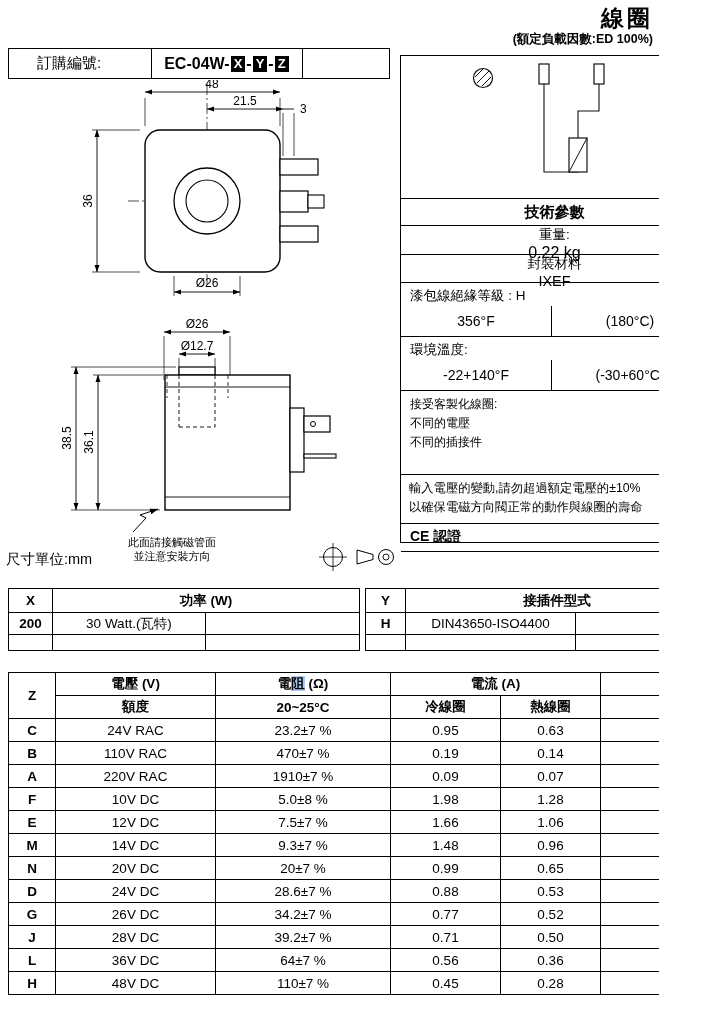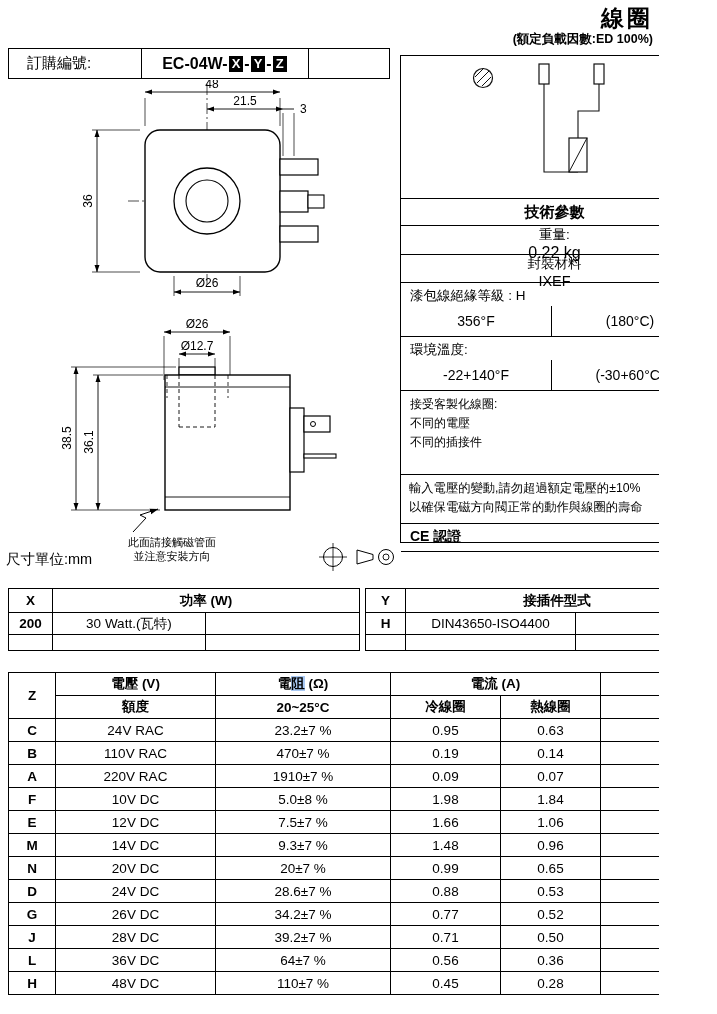--- a/index.html
+++ b/index.html
@@ -5,22 +5,22 @@
   * { margin:0; padding:0; box-sizing:border-box; }
   body { background:#ffffff; font-family:"Liberation Sans","DejaVu Sans",sans-serif; color:#000; }
   .page { position:relative; width:659px; height:1014px; background:#fff; overflow:hidden; }
   .abs { position:absolute; }
 
   .hdr-wrap { right:6px; top:5px; text-align:right; }
   .hdr-title { font-size:23px; font-weight:bold; letter-spacing:3px; line-height:27px; }
   .hdr-sub { font-size:12.5px; font-weight:bold; line-height:15px; }
 
   .order-box { left:8px; top:48px; width:382px; height:31px; border:1.5px solid #000; display:flex; align-items:center; background:#fff; }
-  .order-label { margin-left:18px; font-size:15px; }
-  .order-code { margin-left:50px; height:100%; border-left:1.5px solid #000; border-right:1.5px solid #000; display:flex; align-items:center; padding:0 20px; font-weight:bold; font-size:16px; }
+  .order-label { margin-left:28px; font-size:15px; }
+  .order-code { margin-left:50px; height:100%; border-left:1.5px solid #000; border-right:1.5px solid #000; display:flex; align-items:center; padding:0 12px; font-weight:bold; font-size:16px; }
   .kbox { display:inline-block; background:#000; color:#fff; font-size:13px; line-height:16px; padding:0 3px; font-weight:bold; margin:0 1px; }
 
   svg text { font-family:"Liberation Sans","DejaVu Sans",sans-serif; }
 
   .schem-box { left:400px; top:55px; width:309px; height:150px; border:1.5px solid #000; background:#fff; }
 
   .tech-box { left:400px; top:198px; width:309px; height:345px; border:1.5px solid #000; background:#fff; }
   .tech-title { height:27px; line-height:25px; text-align:center; font-weight:bold; font-size:15px; border-bottom:1.5px solid #000; }
   .trow { border-bottom:1px solid #000;flex-direction:column; }
   .trow-flex { display:flex; align-items:center; justify-content:space-between; padding:0 9px; }
@@ -320,21 +320,21 @@
           <td>1910±7 %</td>
           <td>0.09</td>
           <td>0.07</td>
           <td></td>
         </tr>
         <tr>
           <td class="zkey">F</td>
           <td>10V DC</td>
           <td>5.0±8 %</td>
           <td>1.98</td>
-          <td>1.84</td>
+          <td>1.28</td>
           <td></td>
         </tr>
         <tr>
           <td class="zkey">E</td>
           <td>12V DC</td>
           <td>7.5±7 %</td>
           <td>1.66</td>
           <td>1.06</td>
           <td></td>
         </tr>

